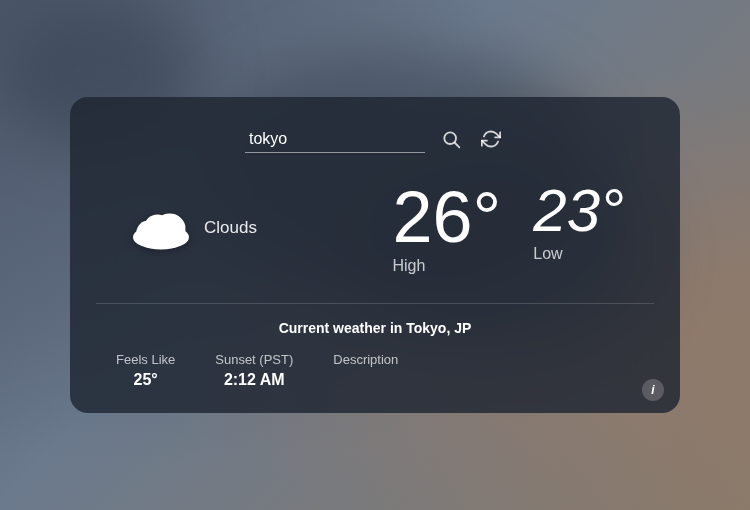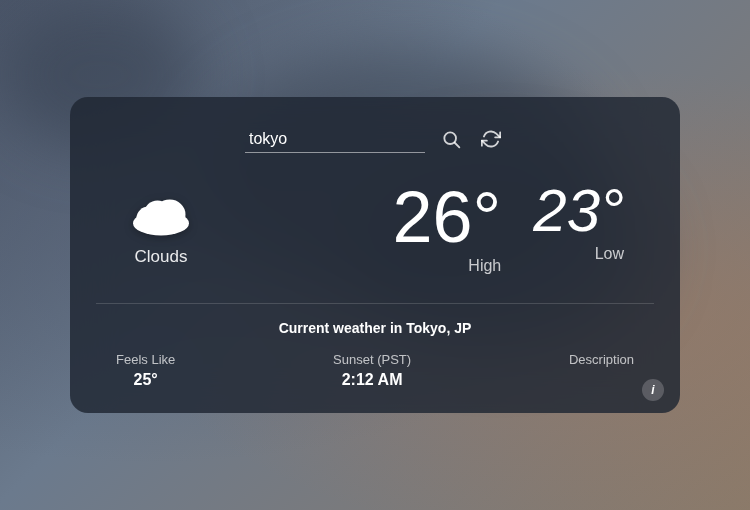--- a/index.html
+++ b/index.html
@@ -93,21 +93,21 @@
     .weather-main {
       display: flex;
       align-items: center;
       justify-content: space-between;
       padding: 0 20px;
       margin-bottom: 28px;
     }
 
     .weather-left {
       display: flex;
-      flex-direction: column;
+      flex-direction: row;
       align-items: center;
       gap: 8px;
       justify-content: flex-end;
     }
 
     
     .cloud-icon {
       width: 70px;
       height: 50px;
       position: relative;
@@ -127,21 +127,21 @@
 
     .weather-temps {
       display: flex;
       align-items: flex-start;
       gap: 32px;
     }
 
     .temp-block {
       display: flex;
       flex-direction: column;
-      align-items: flex-end;
+      align-items: flex-start;
     }
 
     .temp-value {
       font-size: 72px;
       font-weight: 300;
       line-height: 1;
       color: white;
     }
 
     .temp-value.small {
@@ -166,22 +166,22 @@
     .current-title {
       text-align: center;
       font-size: 14px;
       font-weight: 600;
       color: white;
       margin-bottom: 16px;
     }
 
     .stats-row {
       display: flex;
-      justify-content: space-between;
       padding: 0 10px;
+      gap: 40px;
     }
 
     .stat-block {
       display: flex;
       flex-direction: column;
       align-items: center;
       gap: 4px;
     }
 
     .stat-label {

